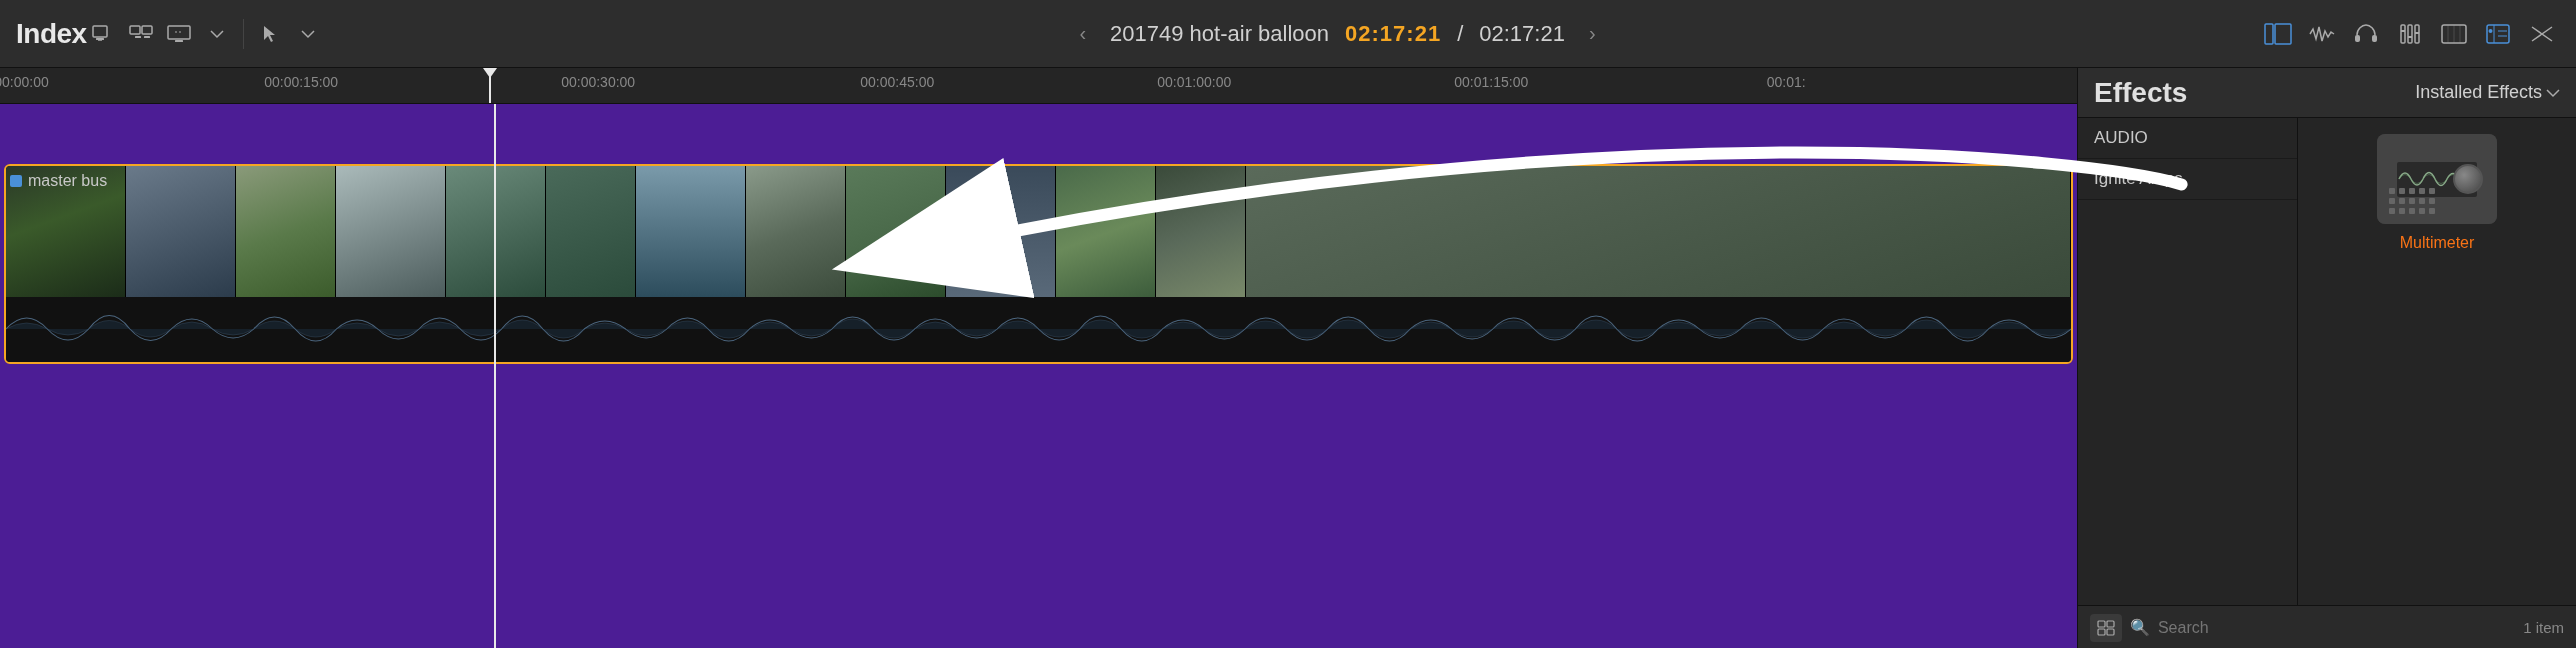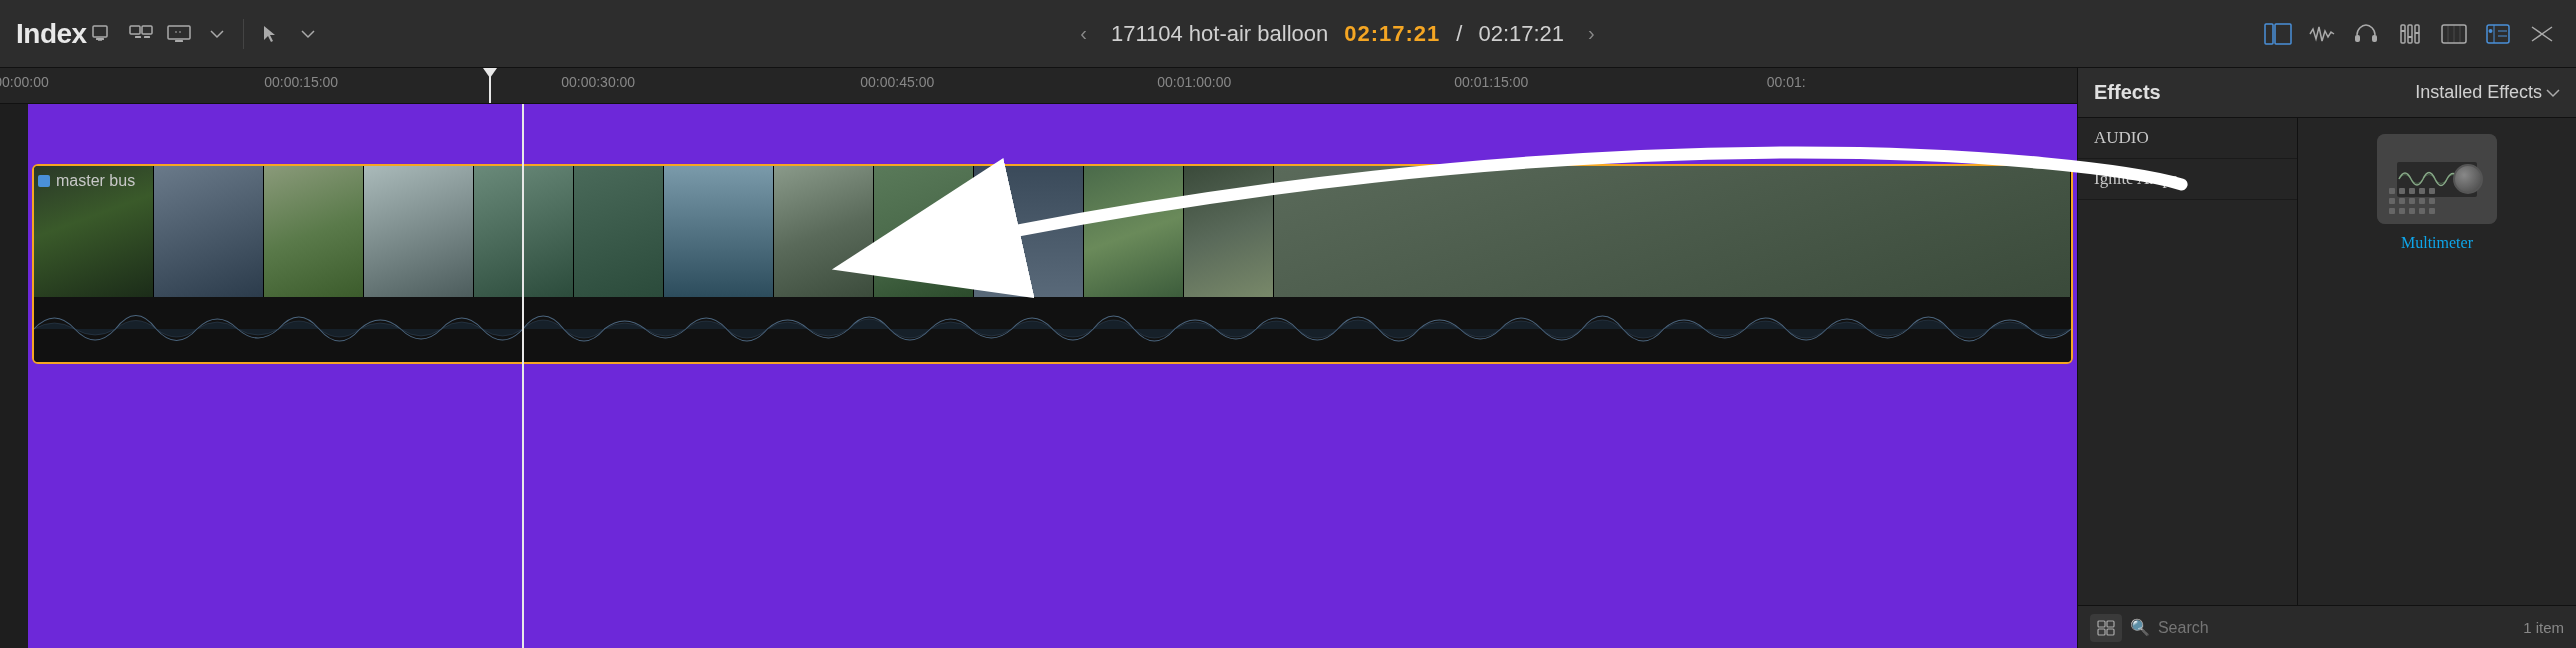--- a/index.html
+++ b/index.html
@@ -164,24 +164,23 @@
       border-right: 7px solid transparent;
       border-top: 10px solid #e8e8e8;
       transform: translateX(-6px);
     }
 
     
     .tracks-container {
       flex: 1;
       overflow: hidden;
       position: relative;
-      background: #6d28d9;
+      background: #4c1d95;
       display: flex;
       flex-direction: column;
-      margin-left: 28px;
     }
 
     
     .track {
       display: flex;
       flex-direction: column;
       margin-top: 60px;
       position: relative;
     }
     .track-header-strip {
@@ -277,38 +276,37 @@
     }
     .effects-header {
       height: 50px;
       background: #2d2d2d;
       border-bottom: 1px solid #111;
       display: flex;
       align-items: center;
       padding: 0 16px;
     }
     .effects-title {
-      font-size: 20px;
+      font-size: 28px;
       font-weight: 600;
       color: #e0e0e0;
       flex: 1;
     }
     .effects-dropdown {
       display: flex;
       align-items: center;
       gap: 4px;
       font-size: 18px;
       color: #d0d0d0;
       cursor: pointer;
     }
     .effects-body {
       display: flex;
       flex: 1;
       overflow: hidden;
-      font-family: Liberation Serif, serif;
     }
     .effects-list {
       width: 220px;
       border-right: 1px solid #111;
       overflow-y: auto;
       flex-shrink: 0;
     }
     .effects-list-item {
       padding: 10px 16px;
       font-size: 17px;
@@ -375,21 +373,21 @@
       gap: 2px;
     }
     .mm-dot {
       width: 6px;
       height: 6px;
       background: #666;
       border-radius: 1px;
     }
     .effect-name {
       font-size: 16px;
-      color: #0ea5e9;
+      color: #f97316;
       text-align: center;
     }
     .effects-search-bar {
       height: 44px;
       background: #2a2a2a;
       border-top: 1px solid #111;
       display: flex;
       align-items: center;
       padding: 0 12px;
       gap: 8px;
@@ -479,21 +477,21 @@
       <div class="toolbar-icon">
         <svg width="14" height="10" viewBox="0 0 14 10" fill="#aaa">
           <path d="M1 2 L7 8 L13 2" stroke="#aaa" stroke-width="1.5" fill="none"></path>
         </svg>
       </div>
     </div>
   </div>
 
   <div class="toolbar-center">
     <span class="nav-arrow">‹</span>
-    <span class="clip-name">171104 hot-air balloon</span>
+    <span class="clip-name">201749 hot-air balloon</span>
     <span class="timecode">02:17:21</span>
     <span class="timecode-total">/</span>
     <span class="timecode-total">02:17:21</span>
     <span class="nav-arrow">›</span>
   </div>
 
   <div class="toolbar-right">
     <div class="toolbar-right-icon">
       <svg width="28" height="22" viewBox="0 0 28 22" fill="none">
         <rect x="1" y="1" width="8" height="20" rx="1" stroke="#4a90d9" stroke-width="1.5"></rect>

